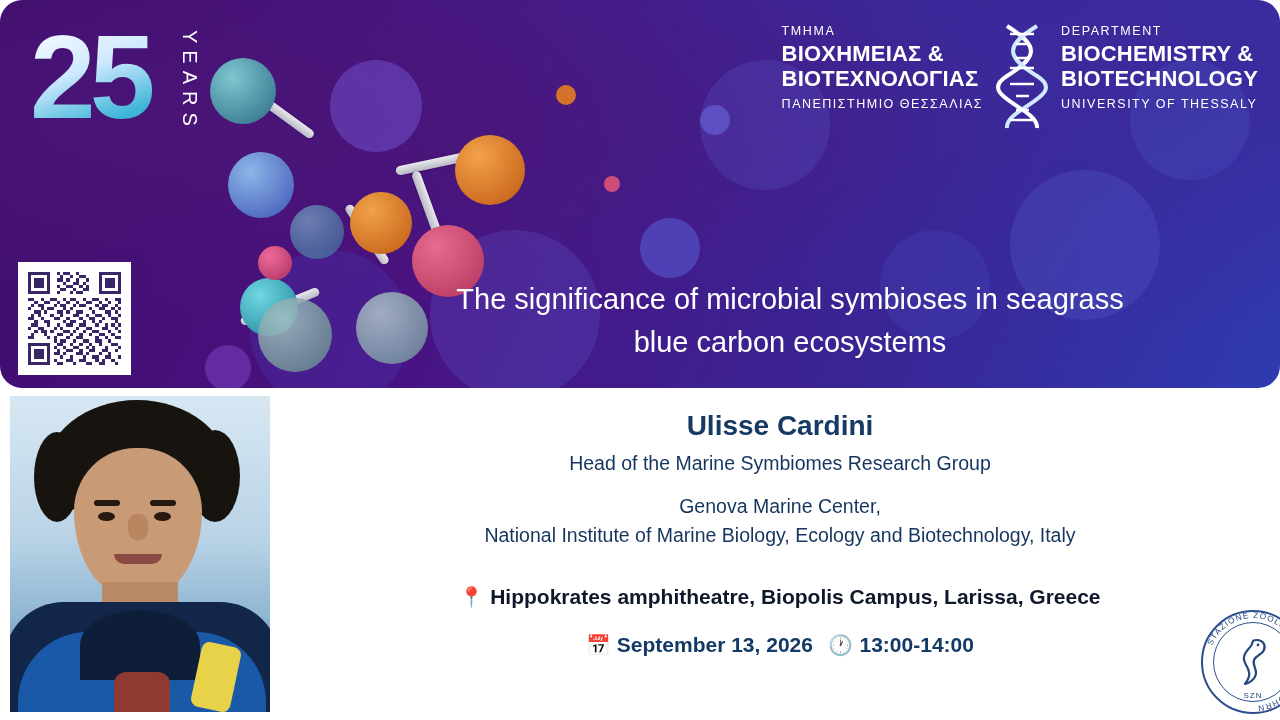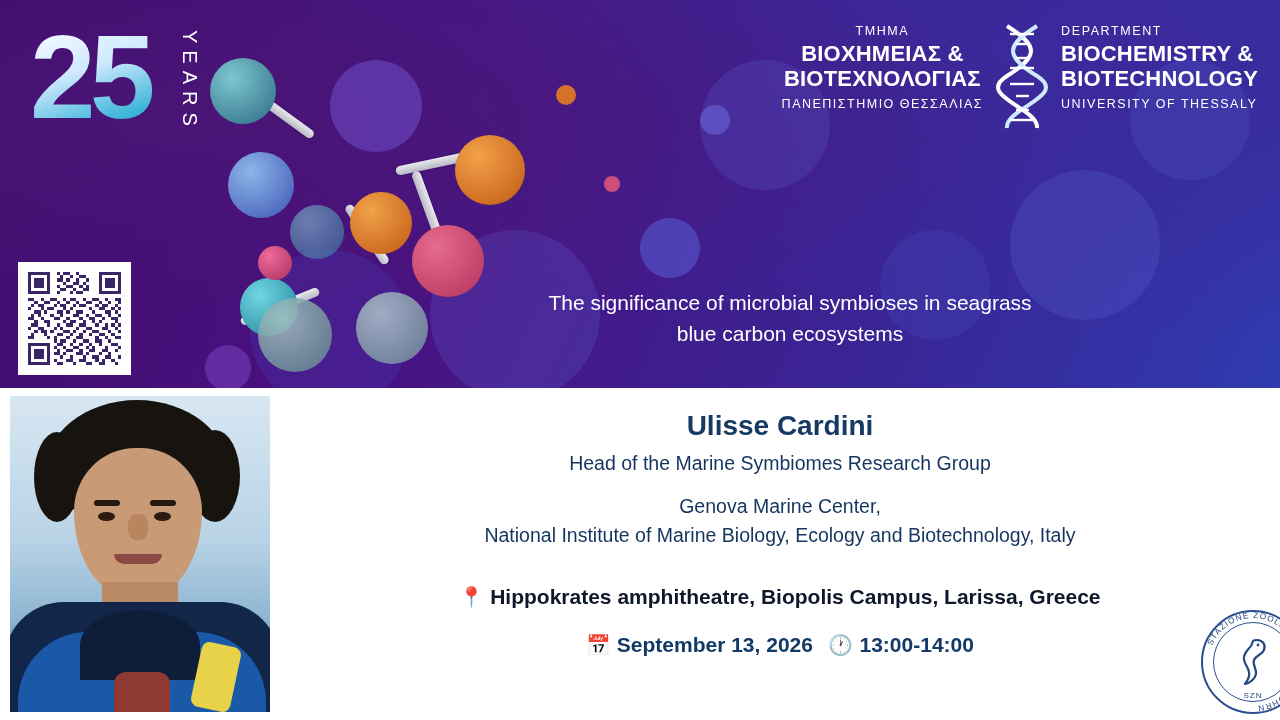--- a/index.html
+++ b/index.html
@@ -11,20 +11,21 @@
   .poster{position:relative;width:1280px;height:720px;}
 
   
   .banner{
     position:absolute;left:0;top:0;width:1280px;height:388px;
     background:
       radial-gradient(ellipse at 18% 30%, #4a1577 0%, rgba(74,21,119,0) 55%),
       radial-gradient(ellipse at 85% 15%, #3b2a9c 0%, rgba(59,42,156,0) 60%),
       linear-gradient(115deg,#3d0c6b 0%, #4a1180 35%, #3a2494 70%, #2f3bb0 100%);
     overflow:hidden;
+    border-radius:22px;
   }
   .bokeh{position:absolute;border-radius:50%;pointer-events:none;}
 
   
   .mol{position:absolute;left:180px;top:40px;width:460px;height:320px;}
   .atom{position:absolute;border-radius:50%;}
   .bond{position:absolute;background:linear-gradient(180deg,#e9e9ee,#b9b9c6);border-radius:6px;box-shadow:0 0 3px rgba(0,0,0,.25);}
 
   
   .logo25{position:absolute;left:30px;top:18px;width:230px;height:140px;}
@@ -37,36 +38,36 @@
   }
   .logo25 .years{
     position:absolute;left:148px;top:12px;
     color:#ffffff;font-size:20px;letter-spacing:7px;
     writing-mode:vertical-rl;
   }
 
   
   .dept{position:absolute;right:22px;top:22px;color:#fff;text-align:right;}
   .dept .row{display:flex;align-items:flex-start;justify-content:flex-end;}
-  .dept .left{text-align:center;padding-right:10px;margin-left:31px;}
+  .dept .left{text-align:left;padding-right:10px;margin-left:31px;}
   .dept .right{text-align:left;padding-left:10px;}
   .dept .sm{font-size:12.5px;letter-spacing:1.6px;line-height:1.5;}
   .dept .big{font-size:22px;font-weight:bold;line-height:1.14;letter-spacing:.2px;}
   .dept .uni{font-size:12.5px;letter-spacing:1.5px;margin-top:6px;}
   .dna{width:58px;height:110px;flex:0 0 58px;}
 
   
   .qr{position:absolute;left:18px;top:262px;width:113px;height:113px;background:#fff;
       display:flex;align-items:center;justify-content:center;}
   .qr svg{width:93px;height:93px;}
 
   
   .title{
-    position:absolute;left:340px;top:288px;width:900px;
-    color:#ffffff;font-size:21px;line-height:1.47;text-align:center;
+    position:absolute;left:340px;top:278px;width:900px;
+    color:#ffffff;font-size:29px;line-height:1.47;text-align:center;
   }
 
   
   .lower{position:absolute;left:0;top:388px;width:1280px;height:332px;background:#ffffff;padding-left:37px;}
 
   .photo{
     position:absolute;left:10px;top:8px;width:260px;height:316px;overflow:hidden;
     background:linear-gradient(180deg,#cfe2ef 0%,#9fc4da 38%,#6f9fbd 60%,#24557c 100%);
   }
   .ph-sky{position:absolute;inset:0;background:linear-gradient(180deg,#d7e7f2 0%,#b9d3e6 45%,#8fb6d2 70%,#2a5e86 100%);}

